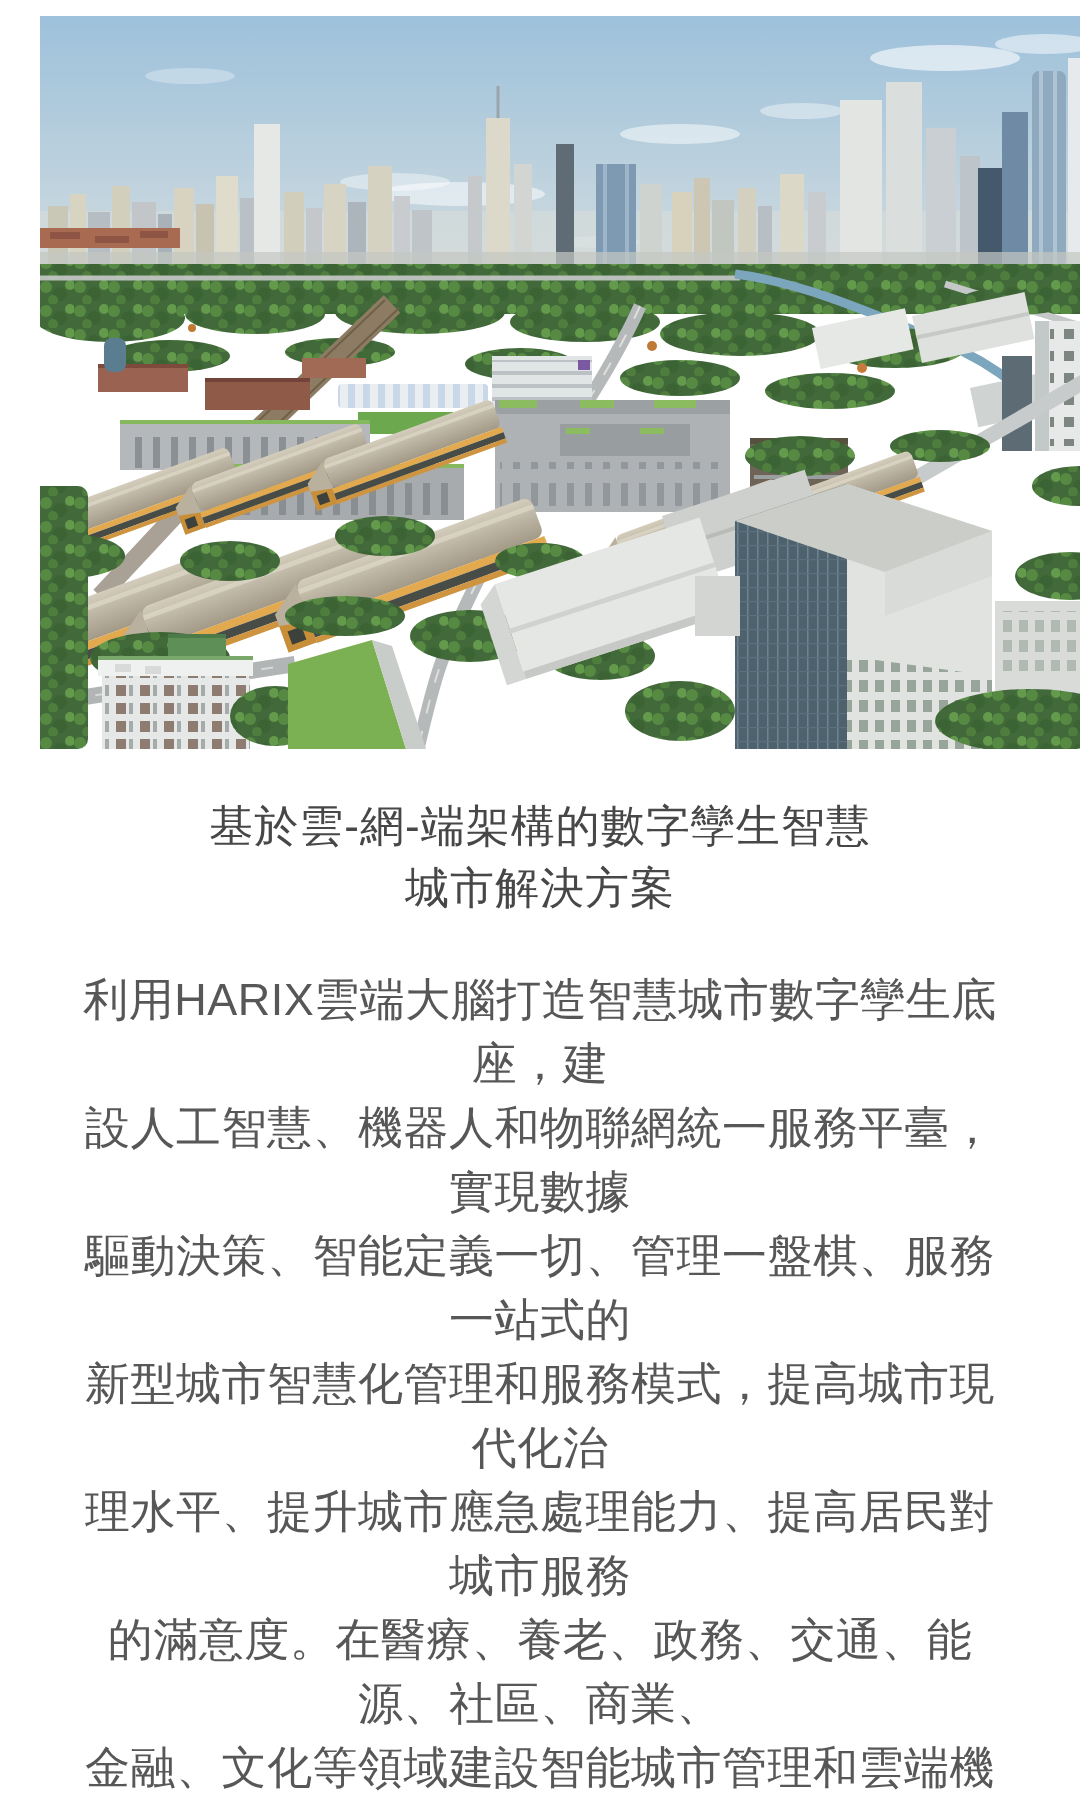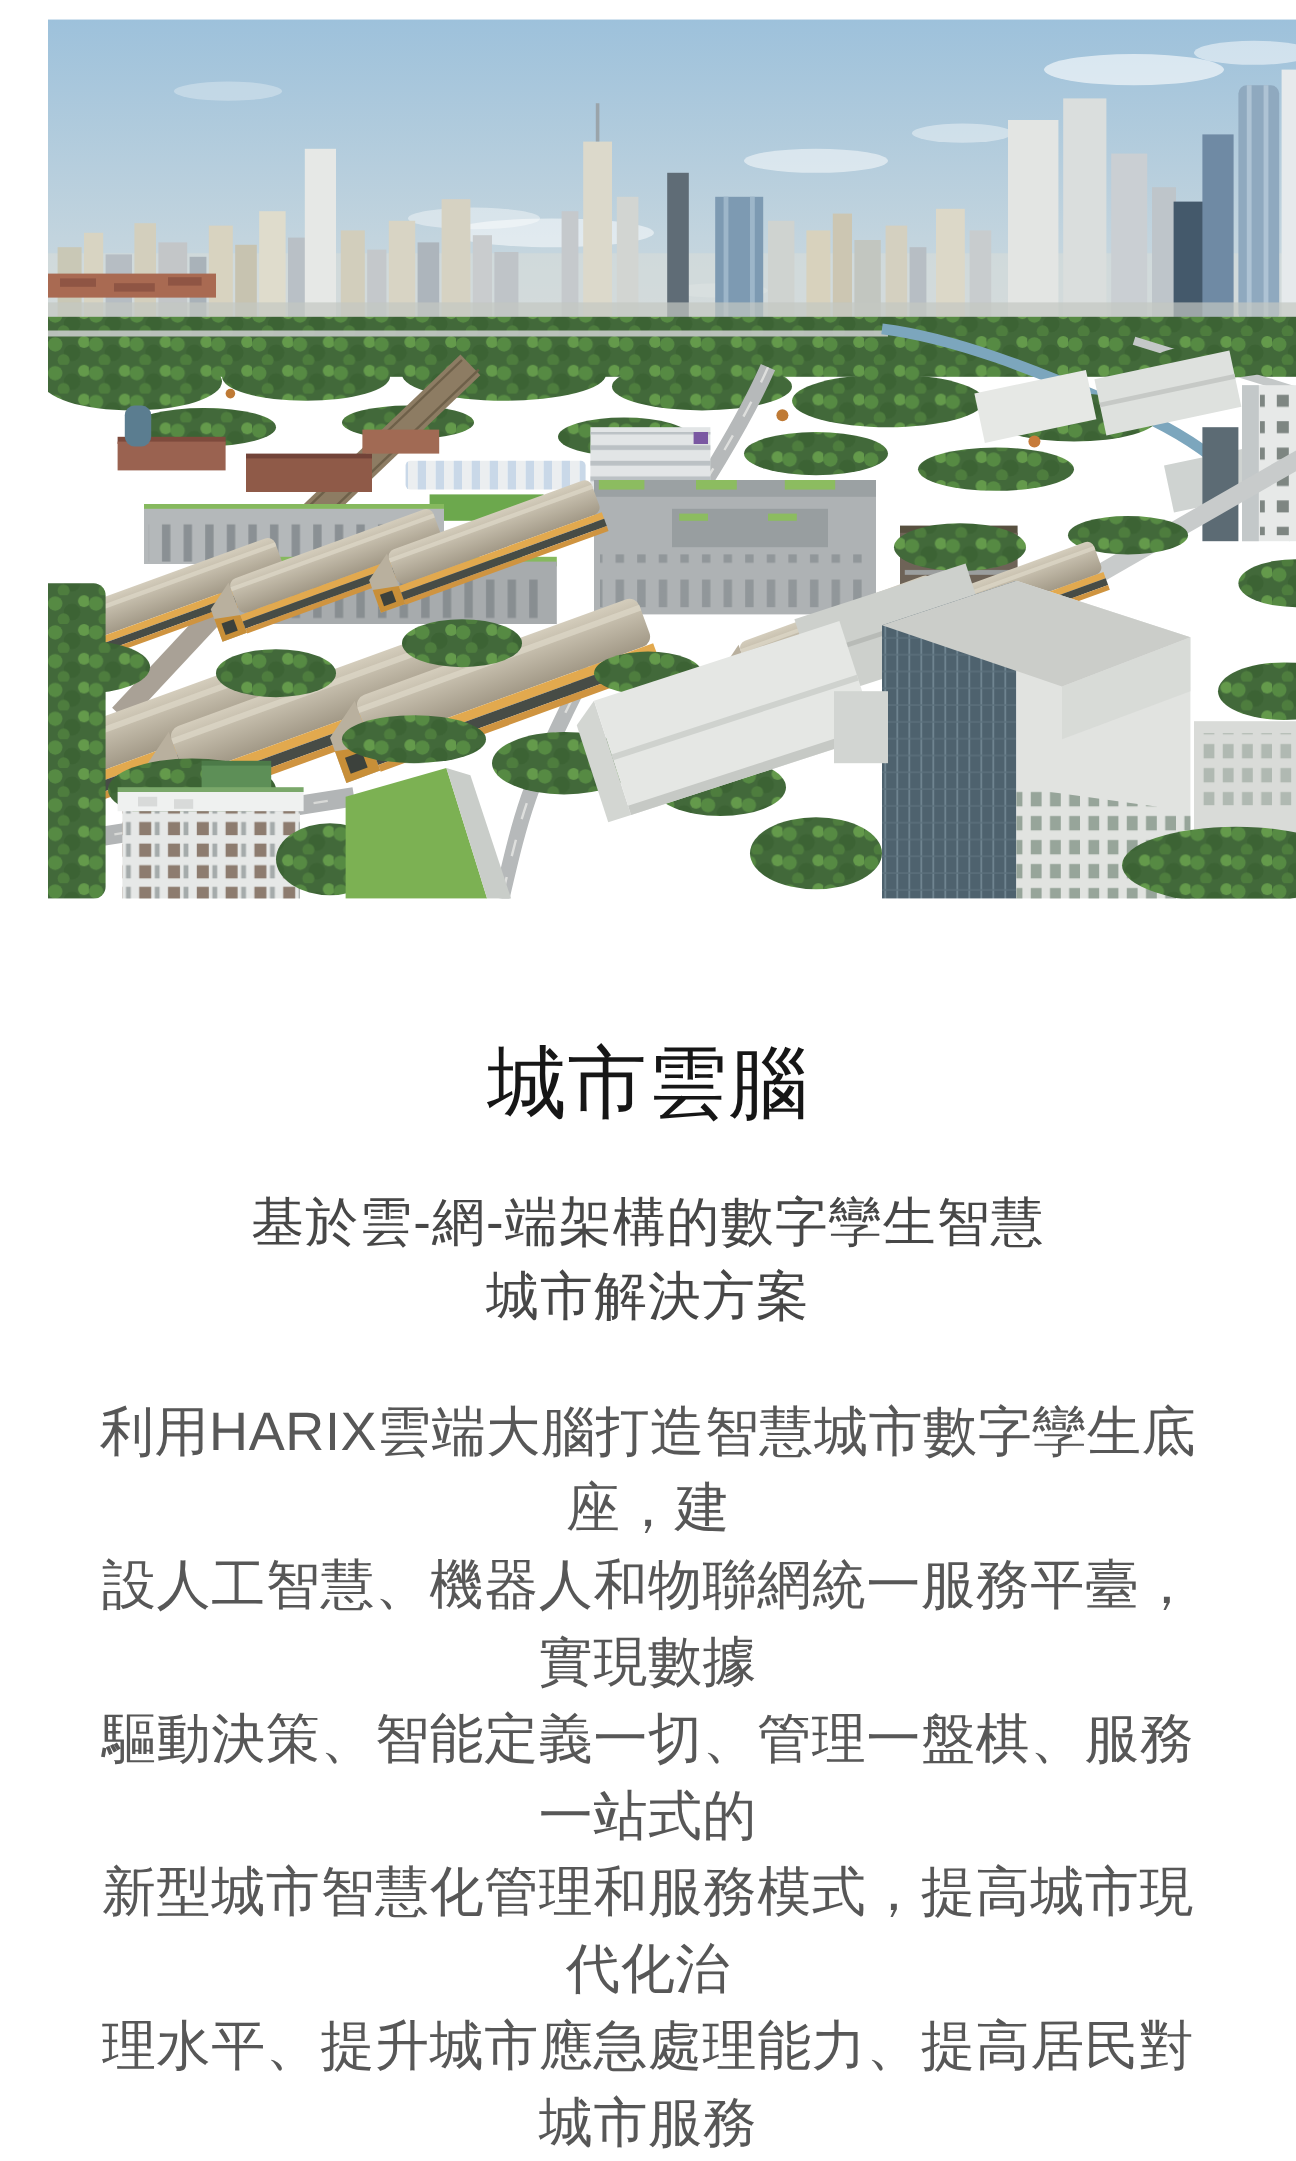--- a/index.html
+++ b/index.html
@@ -295,21 +295,20 @@
     <rect x="62" y="660" width="148" height="73" fill="url(#winRes)" opacity="0.85"></rect>
     <ellipse cx="235" cy="700" rx="45" ry="30" fill="url(#treeTex)"></ellipse>
     <polygon points="248,648 332,624 366,733 248,733" fill="#7cb153"></polygon>
     <polygon points="332,624 352,630 386,733 366,733" fill="#c9cdc9"></polygon>
     <ellipse cx="305" cy="600" rx="60" ry="20" fill="url(#treeTex)"></ellipse>
   </g>
 </svg>
 </figure>
 
 <section class="text-section">
-  <h1 class="page-title">城市雲腦</h1>
   <h2 class="page-subtitle">基於雲-網-端架構的數字孿生智慧
 城市解決方案</h2>
   <p class="page-paragraph">利用HARIX雲端大腦打造智慧城市數字孿生底座，建
 設人工智慧、機器人和物聯網統一服務平臺，實現數據
 驅動決策、智能定義一切、管理一盤棋、服務一站式的
 新型城市智慧化管理和服務模式，提高城市現代化治
 理水平、提升城市應急處理能力、提高居民對城市服務
 的滿意度。在醫療、養老、政務、交通、能源、社區、商業、
 金融、文化等領域建設智能城市管理和雲端機器人智
 能應用。</p>

